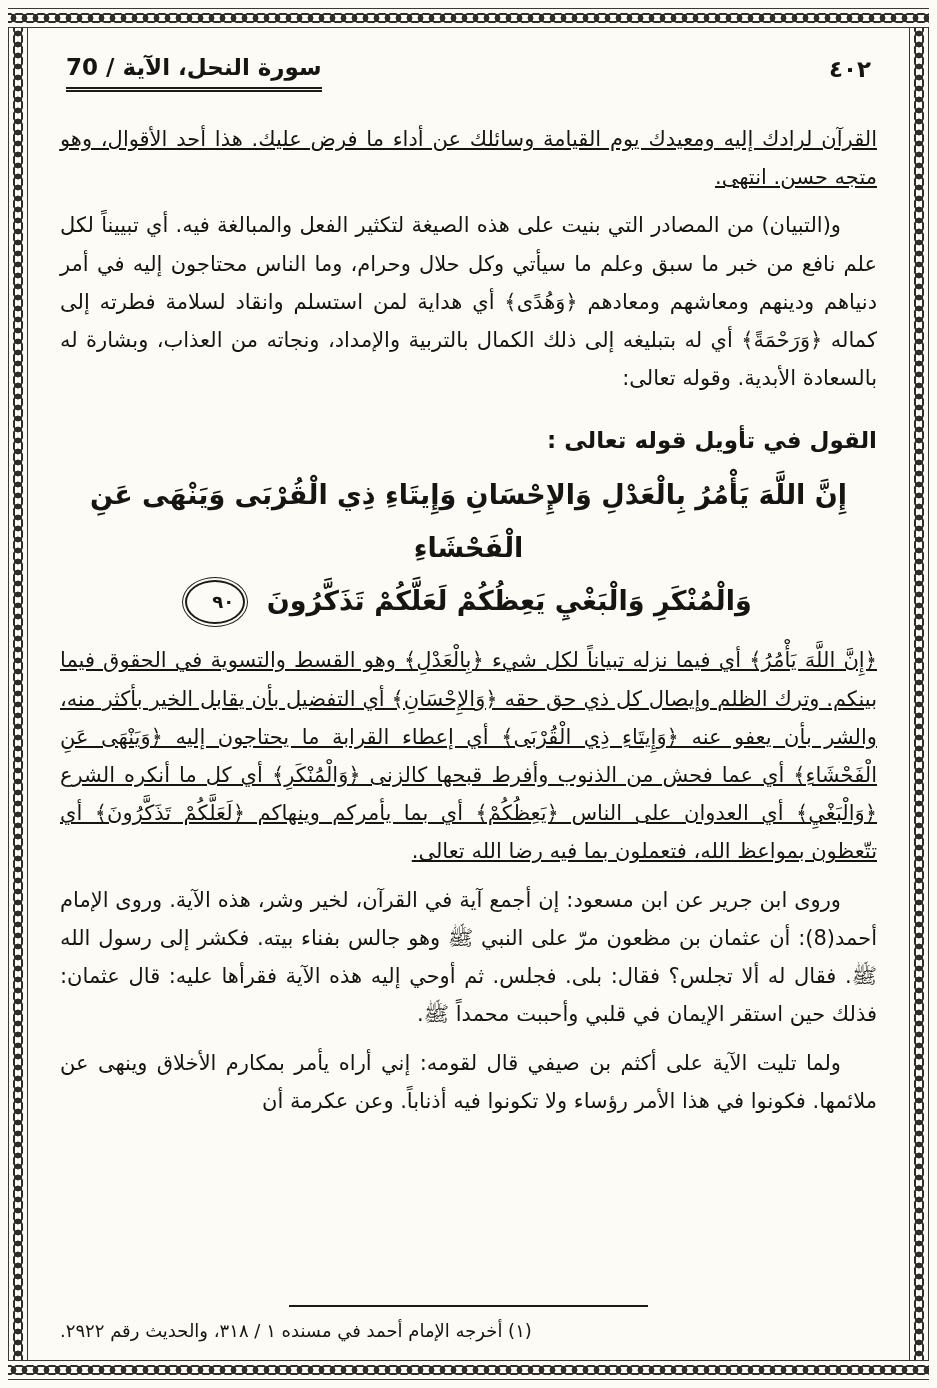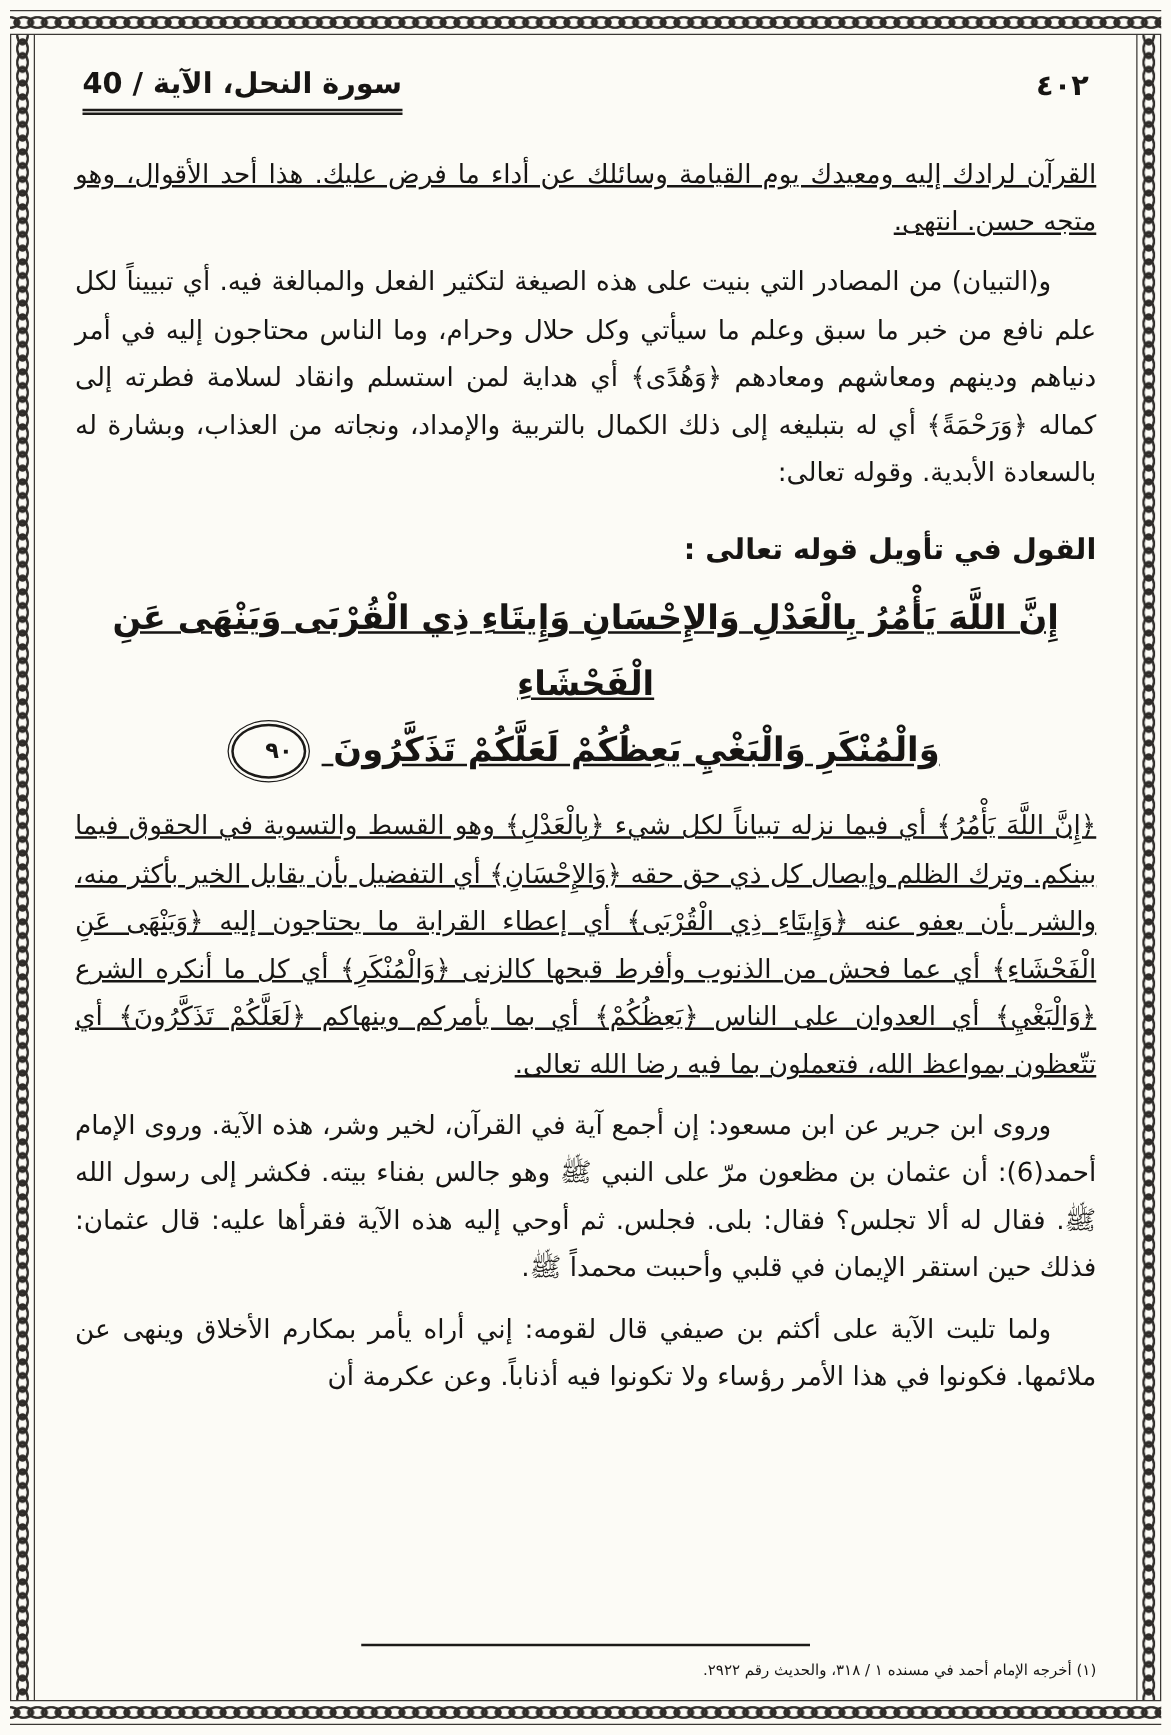--- a/index.html
+++ b/index.html
@@ -58,69 +58,69 @@
 
   main { flex:1; font-size:21px; line-height:1.82; text-align:justify; }
   main p { margin:10px 0; text-indent:36px; }
   main p.p-continuation { text-indent:0;text-decoration:underline; }
 
   .section-heading {
     text-align:right; font-size:23px; font-weight:bold;
     margin:22px 0 8px 0;
   }
   .verse { text-align:center; font-weight:bold; margin:4px 0 14px 0; }
-  .verse-line { font-size:27px; line-height:1.95;text-decoration:underline; }
+  .verse-line { font-size:27px; line-height:1.95; }
   .verse-medallion {
     display:inline-flex; align-items:center; justify-content:center;
     width:40px; height:40px; margin-inline-start:12px;
     border:2px solid #1c1a18; border-radius:50%;
     outline:1px solid #1c1a18; outline-offset:2px;
     font-size:18px; vertical-align:middle; line-height:1;padding-left:16px;
   }
 
   footer { margin-top:6px; }
   .footnote-rule {
     width:44%; margin:4px auto 10px auto;
     border:0; border-top:2px solid #1c1a18; height:0;
   }
-  .footnote { text-align:right; font-size:12px; line-height:1.6; }
+  .footnote { text-align:left; font-size:18px; line-height:1.6; }
 </style>
 </head>
 <body>
 
 <div class="page">
 
   <div class="orn orn-h orn-top"></div>
   <div class="orn orn-h orn-bottom"></div>
   <div class="orn orn-v orn-left"></div>
   <div class="orn orn-v orn-right"></div>
 
   <div class="content">
 
     <header class="page-header">
       <div class="page-number">٤٠٢</div>
-      <div class="chapter-title">سورة النحل، الآية / 40</div>
+      <div class="chapter-title">سورة النحل، الآية / 70</div>
     </header>
 
     <main>
       <p class="p-continuation">القرآن لرادك إليه ومعيدك يوم القيامة وسائلك عن أداء ما فرض عليك. هذا أحد الأقوال، وهو متجه حسن. انتهى.</p>
       <p>و(التبيان) من المصادر التي بنيت على هذه الصيغة لتكثير الفعل والمبالغة فيه. أي تبييناً لكل علم نافع من خبر ما سبق وعلم ما سيأتي وكل حلال وحرام، وما الناس محتاجون إليه في أمر دنياهم ودينهم ومعاشهم ومعادهم ﴿وَهُدًى﴾ أي هداية لمن استسلم وانقاد لسلامة فطرته إلى كماله ﴿وَرَحْمَةً﴾ أي له بتبليغه إلى ذلك الكمال بالتربية والإمداد، ونجاته من العذاب، وبشارة له بالسعادة الأبدية. وقوله تعالى:</p>
 
       <h2 class="section-heading">القول في تأويل قوله تعالى :</h2>
 
       <div class="verse">
         <div class="verse-line">إِنَّ اللَّهَ يَأْمُرُ بِالْعَدْلِ وَالإِحْسَانِ وَإِيتَاءِ ذِي الْقُرْبَى وَيَنْهَى عَنِ الْفَحْشَاءِ</div>
         <div class="verse-line">
           <span>وَالْمُنْكَرِ وَالْبَغْيِ يَعِظُكُمْ لَعَلَّكُمْ تَذَكَّرُونَ</span>
           <span class="verse-medallion">٩٠</span>
         </div>
       </div>
 
       <p class="p-continuation">﴿إِنَّ اللَّهَ يَأْمُرُ﴾ أي فيما نزله تبياناً لكل شيء ﴿بِالْعَدْلِ﴾ وهو القسط والتسوية في الحقوق فيما بينكم. وترك الظلم وإيصال كل ذي حق حقه ﴿وَالإِحْسَانِ﴾ أي التفضيل بأن يقابل الخير بأكثر منه، والشر بأن يعفو عنه ﴿وَإِيتَاءِ ذِي الْقُرْبَى﴾ أي إعطاء القرابة ما يحتاجون إليه ﴿وَيَنْهَى عَنِ الْفَحْشَاءِ﴾ أي عما فحش من الذنوب وأفرط قبحها كالزنى ﴿وَالْمُنْكَرِ﴾ أي كل ما أنكره الشرع ﴿وَالْبَغْيِ﴾ أي العدوان على الناس ﴿يَعِظُكُمْ﴾ أي بما يأمركم وينهاكم ﴿لَعَلَّكُمْ تَذَكَّرُونَ﴾ أي تتّعظون بمواعظ الله، فتعملون بما فيه رضا الله تعالى.</p>
-      <p>وروى ابن جرير عن ابن مسعود: إن أجمع آية في القرآن، لخير وشر، هذه الآية. وروى الإمام أحمد(6): أن عثمان بن مظعون مرّ على النبي ﷺ وهو جالس بفناء بيته. فكشر إلى رسول الله ﷺ. فقال له ألا تجلس؟ فقال: بلى. فجلس. ثم أوحي إليه هذه الآية فقرأها عليه: قال عثمان: فذلك حين استقر الإيمان في قلبي وأحببت محمداً ﷺ.</p>
+      <p>وروى ابن جرير عن ابن مسعود: إن أجمع آية في القرآن، لخير وشر، هذه الآية. وروى الإمام أحمد(8): أن عثمان بن مظعون مرّ على النبي ﷺ وهو جالس بفناء بيته. فكشر إلى رسول الله ﷺ. فقال له ألا تجلس؟ فقال: بلى. فجلس. ثم أوحي إليه هذه الآية فقرأها عليه: قال عثمان: فذلك حين استقر الإيمان في قلبي وأحببت محمداً ﷺ.</p>
       <p>ولما تليت الآية على أكثم بن صيفي قال لقومه: إني أراه يأمر بمكارم الأخلاق وينهى عن ملائمها. فكونوا في هذا الأمر رؤساء ولا تكونوا فيه أذناباً. وعن عكرمة أن</p>
     </main>
 
     <footer>
       <hr class="footnote-rule">
       <div class="footnote">(١) أخرجه الإمام أحمد في مسنده ١ / ٣١٨، والحديث رقم ٢٩٢٢.</div>
     </footer>
 
   </div>
 </div>

